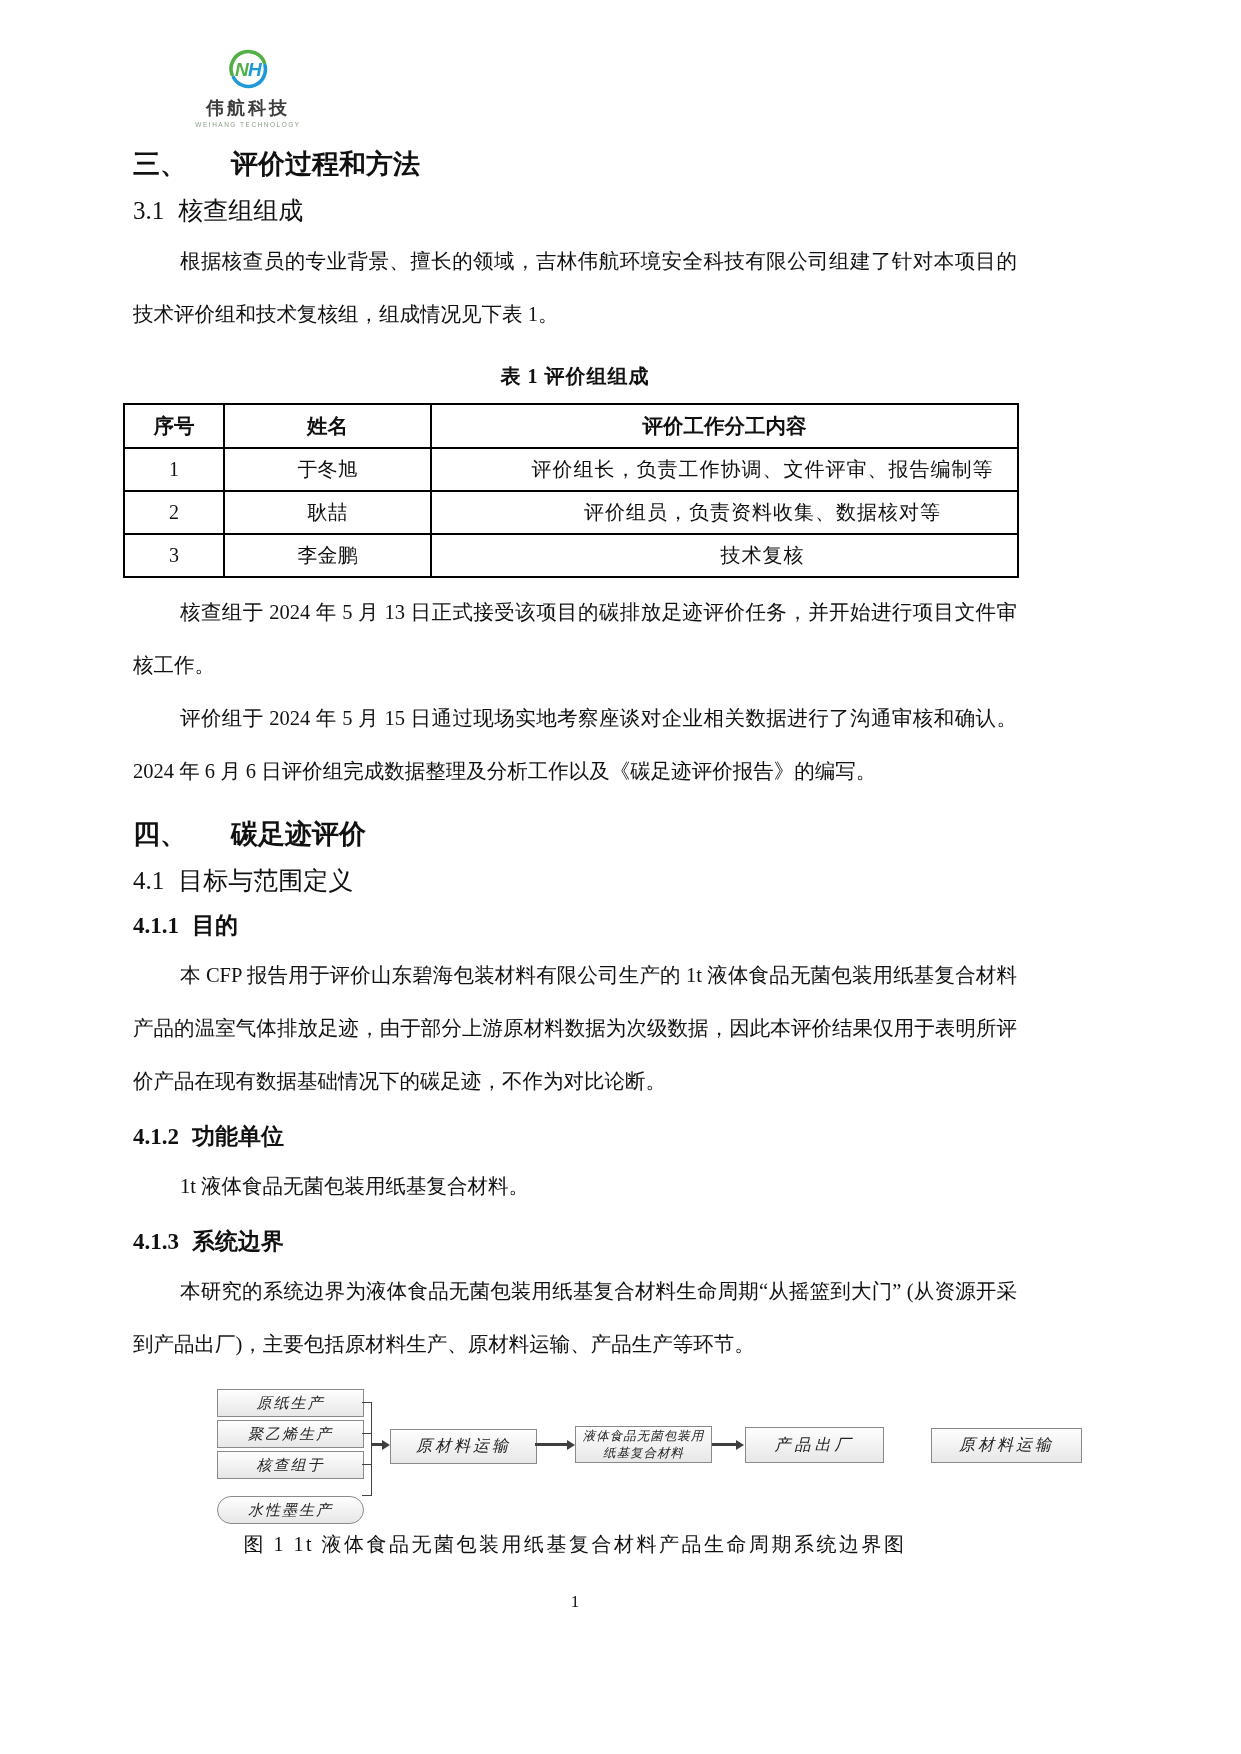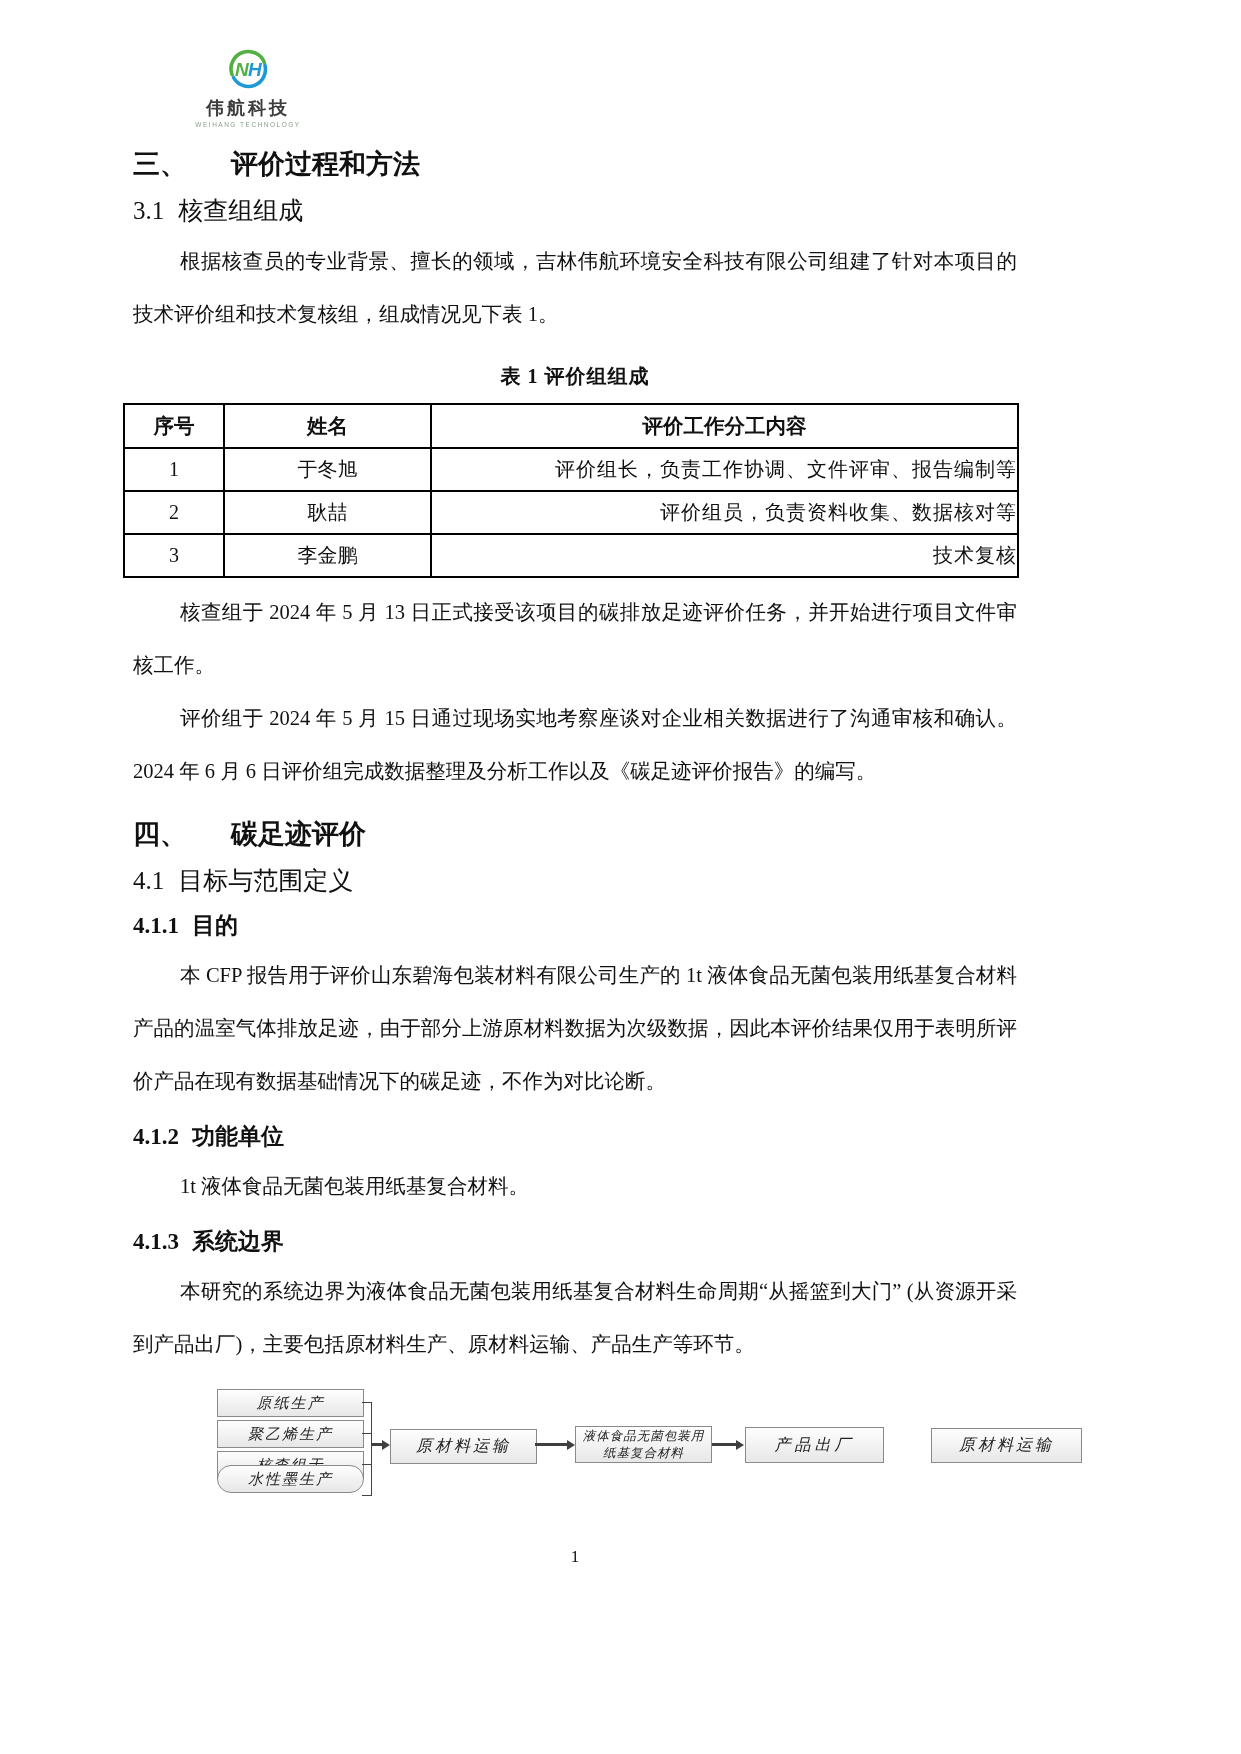--- a/index.html
+++ b/index.html
@@ -28,32 +28,32 @@
   
   .para{font-size:20.5px;line-height:53px;text-align:justify;text-indent:47px;margin:8px 0 0 0;}
   .para.tight{margin-top:0;}
 
   
   .tcaption{font-size:20px;font-weight:bold;text-align:center;margin-top:22px;letter-spacing:1px;}
   table.t1{border-collapse:collapse;width:894px;margin:13px 0 0 -10px;table-layout:fixed;}
   table.t1 th,table.t1 td{border:2px solid #000;font-size:20px;padding:0;}
   table.t1 th{font-weight:bold;height:42px;text-align:center;font-size:20.5px;}
   table.t1 td{height:41px;text-align:center;}
-  table.t1 td.left{text-align:right;padding-left:76px;letter-spacing:1px;}
+  table.t1 td.left{text-align:center;padding-left:76px;letter-spacing:1px;}
   .col-no{width:100px;}
   .col-name{width:207px;}
   .col-duty{width:587px;}
 
   
   .diagram{position:relative;height:126px;margin-top:16px;font-style:italic;}
   .fbox{position:absolute;border:1px solid #8a8a8a;background:linear-gradient(#fefefe,#e7e7e7);
         display:flex;align-items:center;justify-content:center;text-align:center;
         font-family:"Liberation Sans","DejaVu Sans",sans-serif;color:#222;}
   .src{left:84px;width:145px;height:26px;font-size:15px;letter-spacing:2px;}
-  .src1{top:2px;} .src2{top:33px;} .src3{top:64px;} .src4{top:78px;border-radius:14px;}
+  .src1{top:2px;} .src2{top:33px;} .src3{top:64px;} .src4{top:109px;border-radius:14px;}
   .bx-transport{left:257px;top:42px;width:145px;height:33px;font-size:16px;letter-spacing:3px;}
   .bx-material{left:442px;top:39px;width:137px;height:37px;font-size:12.5px;line-height:1.35;letter-spacing:1px;padding:0 4px;box-sizing:border-box;}
   .bx-out{left:612px;top:40px;width:137px;height:34px;font-size:16px;letter-spacing:4px;}
   .bx-detached{left:798px;top:41px;width:149px;height:33px;font-size:16px;letter-spacing:3px;}
   .stub{position:absolute;left:229px;width:9px;height:1px;background:#444;}
   .st1{top:15px;} .st2{top:46px;} .st3{top:77px;} .st4{top:108px;}
   .vline{position:absolute;left:238px;top:15px;width:1px;height:94px;background:#444;}
   .abar{position:absolute;height:3px;background:#3f3f3f;top:56px;}
   .ab1{left:238px;width:11px;}
   .ab2{left:402px;width:32px;}
@@ -172,16 +172,17 @@
     <div class="ahead ah2"></div>
     <div class="fbox bx-material">液体食品无菌包装用纸基复合材料</div>
 
     <div class="abar ab3"></div>
     <div class="ahead ah3"></div>
     <div class="fbox bx-out">产品出厂</div>
 
     <div class="fbox bx-detached">原材料运输</div>
   </div>
 
+  <div class="fcaption">图 1 1t 液体食品无菌包装用纸基复合材料产品生命周期系统边界图</div>
 
   <div class="pagenum">1</div>
 
 </div>
 
 </body></html>

